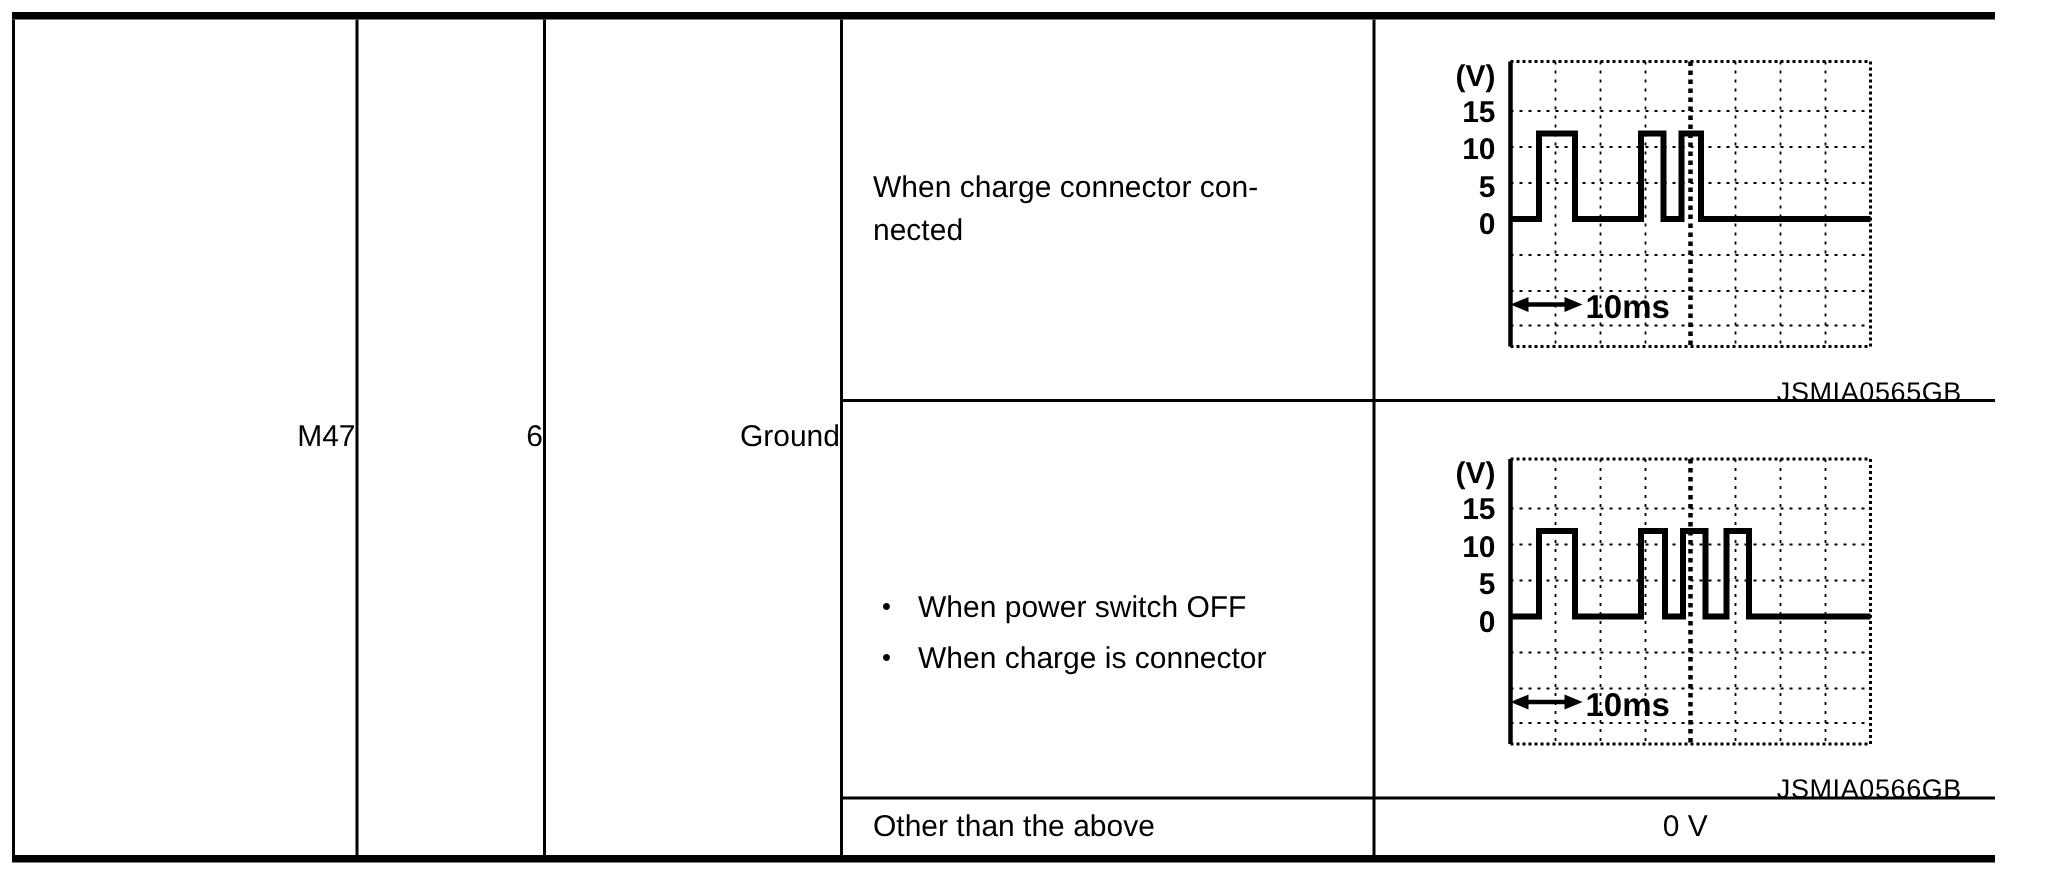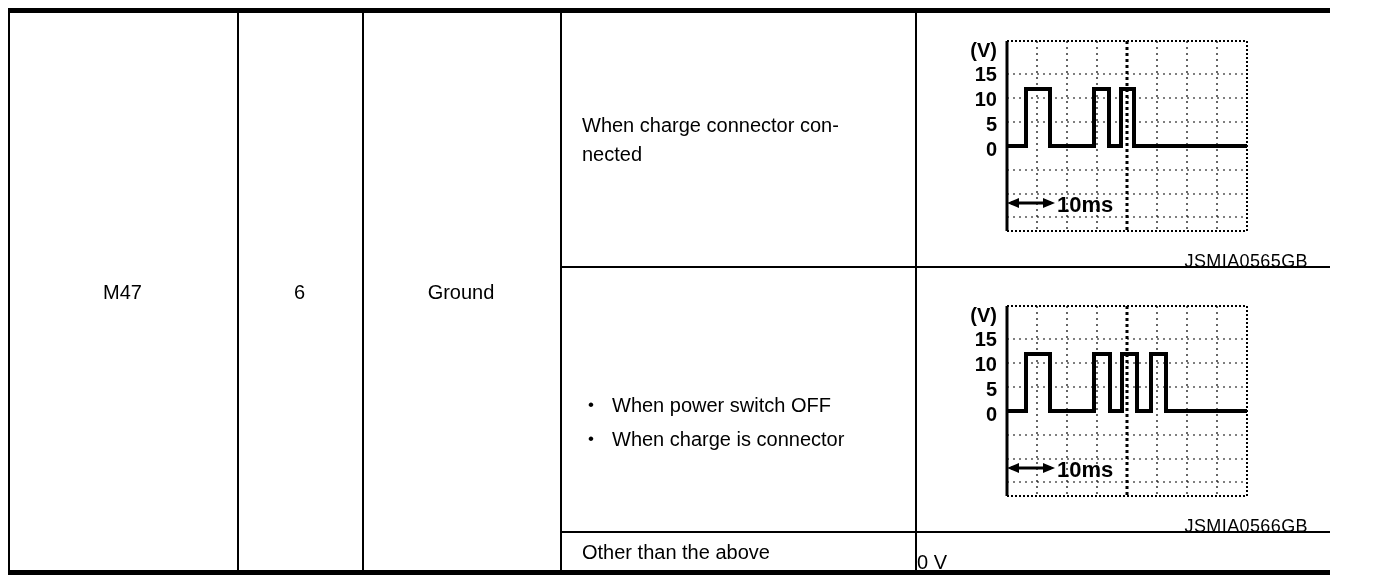--- a/index.html
+++ b/index.html
@@ -45,21 +45,21 @@
   
   .cell { position: absolute; }
 
   .c-connector { left: 0px;   top: 0px; width: 229px; height: 557px; }
   .c-terminal  { left: 229px; top: 0px; width: 125px; height: 557px; }
   .c-ground    { left: 354px; top: 0px; width: 198px; height: 557px; }
 
   .c-connector .ctext, .c-terminal .ctext, .c-ground .ctext {
     position: absolute; left: 0; right: 0; top: 50%;
     transform: translateY(-50%);
-    text-align: center;
+    text-align: right;
     font-size: 20px;
   }
 
   .c-cond1 { left: 554px; top: 0px;   width: 353px; height: 253px; }
   .c-val1  { left: 909px; top: 0px;   width: 413px; height: 253px; }
   .c-cond2 { left: 554px; top: 255px; width: 353px; height: 308px; border-radius: 19px; }
   .c-val2  { left: 909px; top: 255px; width: 413px; height: 263px; }
   .c-cond3 { left: 554px; top: 520px; width: 350px; height: 37px; }
   .c-val3  { left: 909px; top: 520px; width: 413px; height: 37px; }
 
@@ -80,21 +80,21 @@
   }
   .bullets li::before {
     content: "\2022";
     position: absolute; left: 6px; top: 0;
     font-size: 17px;
   }
 
   .val-text {
     position: absolute; left: 0; right: 0; top: 50%;
     transform: translateY(-50%);
-    font-size: 20px; margin-top: 10px;
+    text-align: center; font-size: 20px;
   }
 
   
   .scope { position: absolute; }
   .scope-1 { left: 46px; top: 18px; }
   .scope-2 { left: 46px; top: 28px; }
 
   .scope-id {
     position: absolute; right: 22px; font-size: 18px;
     letter-spacing: 0.4px; white-space: nowrap;

